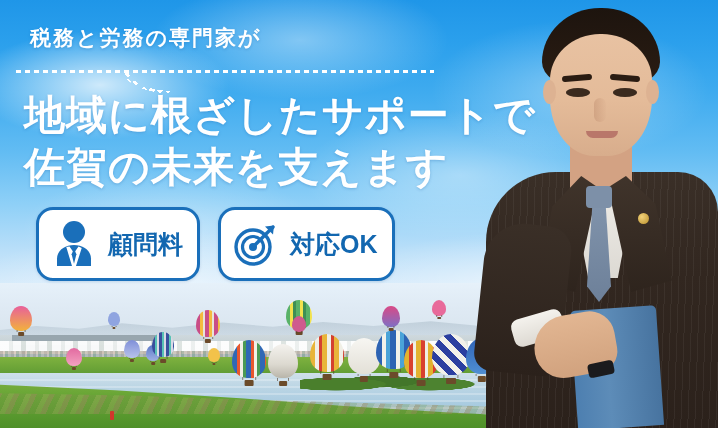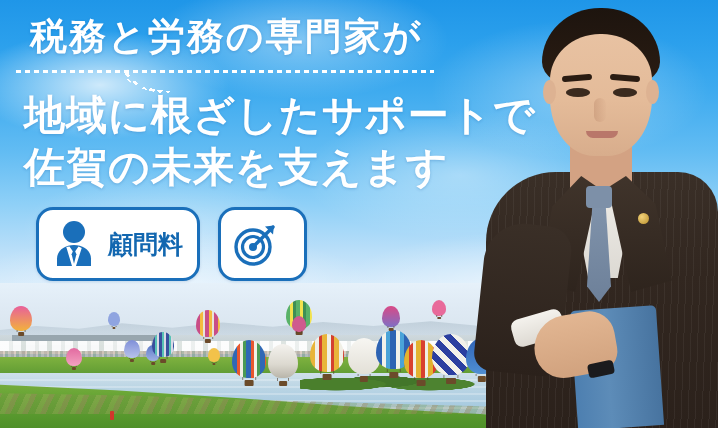--- a/index.html
+++ b/index.html
@@ -134,22 +134,22 @@
     border-right:1px solid rgba(80,60,40,.6);
   }
 
   
   .headline {
     position:absolute; left:0; top:0; width:718px;
     color:#fff;
     text-shadow:0 1px 3px rgba(20,90,160,.28);
   }
   .line1 {
-    position:absolute; left:30px; top:12px;
-    font-size:37px; font-weight:700; letter-spacing:2px;
+    position:absolute; left:30px; top:24px;
+    font-size:21px; font-weight:700; letter-spacing:2px;
     white-space:nowrap;
   }
   .dots {
     position:absolute; left:14px; top:70px; width:420px; height:3px;
     background-image:radial-gradient(circle, #ffffff 48%, rgba(255,255,255,0) 52%);
     background-size:9px 3px; background-repeat:repeat-x;
   }
   .dots-tail {
     position:absolute; left:124px; top:70px; width:50px; height:26px;
     background-image:radial-gradient(circle, #ffffff 46%, rgba(255,255,255,0) 50%);
@@ -443,20 +443,21 @@
 
     <div class="badge">
       <svg class="badge-icon" width="48" height="50" viewBox="0 0 48 50">
         <circle cx="21" cy="28" r="17" fill="none" stroke="#1a6fba" stroke-width="3.4"></circle>
         <circle cx="21" cy="28" r="10.5" fill="none" stroke="#1a6fba" stroke-width="3.2"></circle>
         <circle cx="21" cy="28" r="4" fill="#1a6fba"></circle>
         <path d="M21 28 41 8" stroke="#1a6fba" stroke-width="3.4" stroke-linecap="round"></path>
         <path d="M33 7.5 42 6.5 41 15.5z" fill="#1a6fba"></path>
       </svg>
       <div class="badge-text">
+        <span class="l2">対応OK</span>
       </div>
     </div>
 
   </div>
 
   <div class="portrait">
     <div class="p-jacket"></div>
     <div class="p-shirt"></div>
     <div class="p-neck"></div>
     <div class="p-lapel-l"></div>

